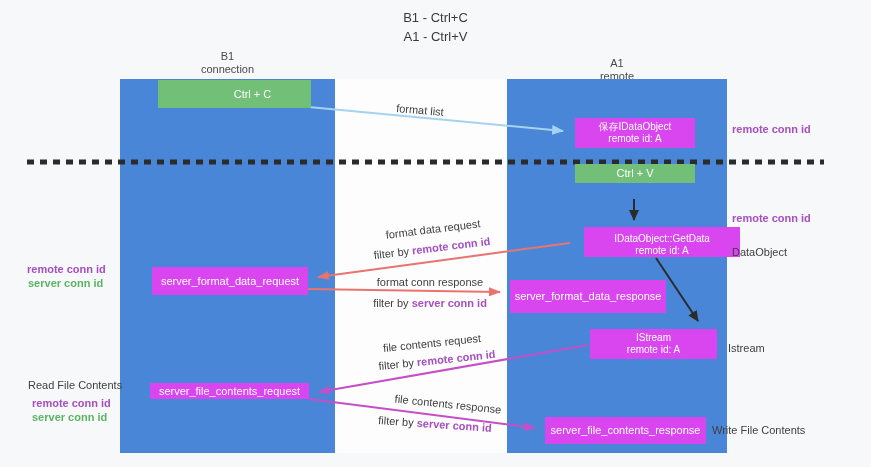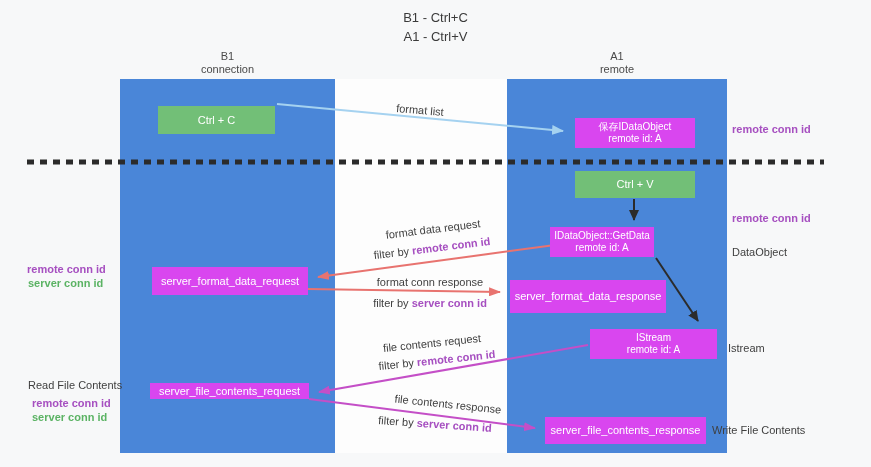--- a/index.html
+++ b/index.html
@@ -5,21 +5,21 @@
   html,body{margin:0;padding:0;}
   body{width:871px;height:467px;background:#f7f8f9;font-family:"Liberation Sans",sans-serif;overflow:hidden;}
   .canvas{position:relative;width:871px;height:467px;}
   .title{position:absolute;left:0;top:8px;width:871px;text-align:center;font-size:13px;color:#3a3a3a;line-height:19px;}
   .lane{position:absolute;top:79px;height:374px;background:#4a86d8;}
   .lane-left{left:120px;width:215px;}
   .lane-right{left:507px;width:220px;}
   .gapbg{position:absolute;left:335px;top:79px;width:172px;height:374px;background:#fdfdfd;}
   .lane-header{position:absolute;top:50px;text-align:center;font-size:11px;color:#4a4a4a;line-height:13px;}
   .lh-left{left:120px;width:215px;}
-  .lh-right{left:507px;width:220px;}
+  .lh-right{left:507px;width:220px;margin-top:7px;}
   svg.arrows{position:absolute;left:0;top:0;z-index:3;}
   .box{position:absolute;z-index:4;display:flex;flex-direction:column;align-items:center;justify-content:center;color:#fff;text-align:center;font-size:11px;line-height:13px;}
   .box.orange{background:#d946ef;}
   .box.green{background:#72bf77;}
   .box .small{font-size:10px;line-height:12px;}
   .albl{position:absolute;z-index:5;font-size:11px;color:#3f3f3f;white-space:nowrap;transform:translate(-50%,-50%) rotate(var(--r,0deg));}
   .slbl{position:absolute;z-index:5;font-size:11px;color:#3f3f3f;white-space:nowrap;}
   .purple{color:#a64fc0;font-weight:bold;}
   .greent{color:#5bb364;font-weight:bold;}
   .dark{color:#3f3f3f;}
@@ -65,31 +65,31 @@
     <line x1="27" y1="162" x2="824" y2="162" stroke="#2b2b2b" stroke-width="5" stroke-dasharray="7 6"></line>
     <line x1="277" y1="104" x2="563" y2="131" stroke="#a5d2f0" stroke-width="2" marker-end="url(#mblue)"></line>
     <line x1="634" y1="199" x2="634" y2="220" stroke="#2b2b2b" stroke-width="2" marker-end="url(#mblack)"></line>
     <line x1="656" y1="258" x2="698" y2="321" stroke="#2b2b2b" stroke-width="2" marker-end="url(#mblack)"></line>
     <line x1="570" y1="243" x2="318" y2="277" stroke="#e8736f" stroke-width="2" marker-end="url(#msalmon)"></line>
     <line x1="308" y1="289" x2="500" y2="292" stroke="#e8736f" stroke-width="2" marker-end="url(#msalmon)"></line>
     <line x1="588" y1="345" x2="319" y2="392" stroke="#c44fc7" stroke-width="2" marker-end="url(#mmagenta)"></line>
     <line x1="309" y1="399" x2="535" y2="428" stroke="#c44fc7" stroke-width="2" marker-end="url(#mmagenta)"></line>
   </svg>
 
-  <div class="box green" style="left:158px;top:106px;width:117px;height:28px;">
+  <div class="box green" style="left:158px;top:80px;width:117px;height:28px;padding-left:36px;">
     <div>Ctrl + C</div>
   </div>
   <div class="box orange" style="left:575px;top:118px;width:120px;height:30px;">
     <div class="small">保存IDataObject</div>
     <div class="small">remote id: A</div>
   </div>
-  <div class="box green" style="left:575px;top:171px;width:120px;height:27px;text-align:right;">
+  <div class="box green" style="left:575px;top:164px;width:120px;height:19px;text-align:right;">
     <div>Ctrl + V</div>
   </div>
-  <div class="box orange" style="left:550px;top:227px;width:104px;height:30px;">
+  <div class="box orange" style="left:584px;top:227px;width:156px;height:30px;justify-content:flex-end;">
     <div class="small">IDataObject::GetData</div>
     <div class="small">remote id: A</div>
   </div>
   <div class="box orange" style="left:152px;top:267px;width:156px;height:28px;">
     <div>server_format_data_request</div>
   </div>
   <div class="box orange" style="left:510px;top:280px;width:156px;height:33px;">
     <div>server_format_data_response</div>
   </div>
   <div class="box orange" style="left:590px;top:329px;width:127px;height:30px;">

